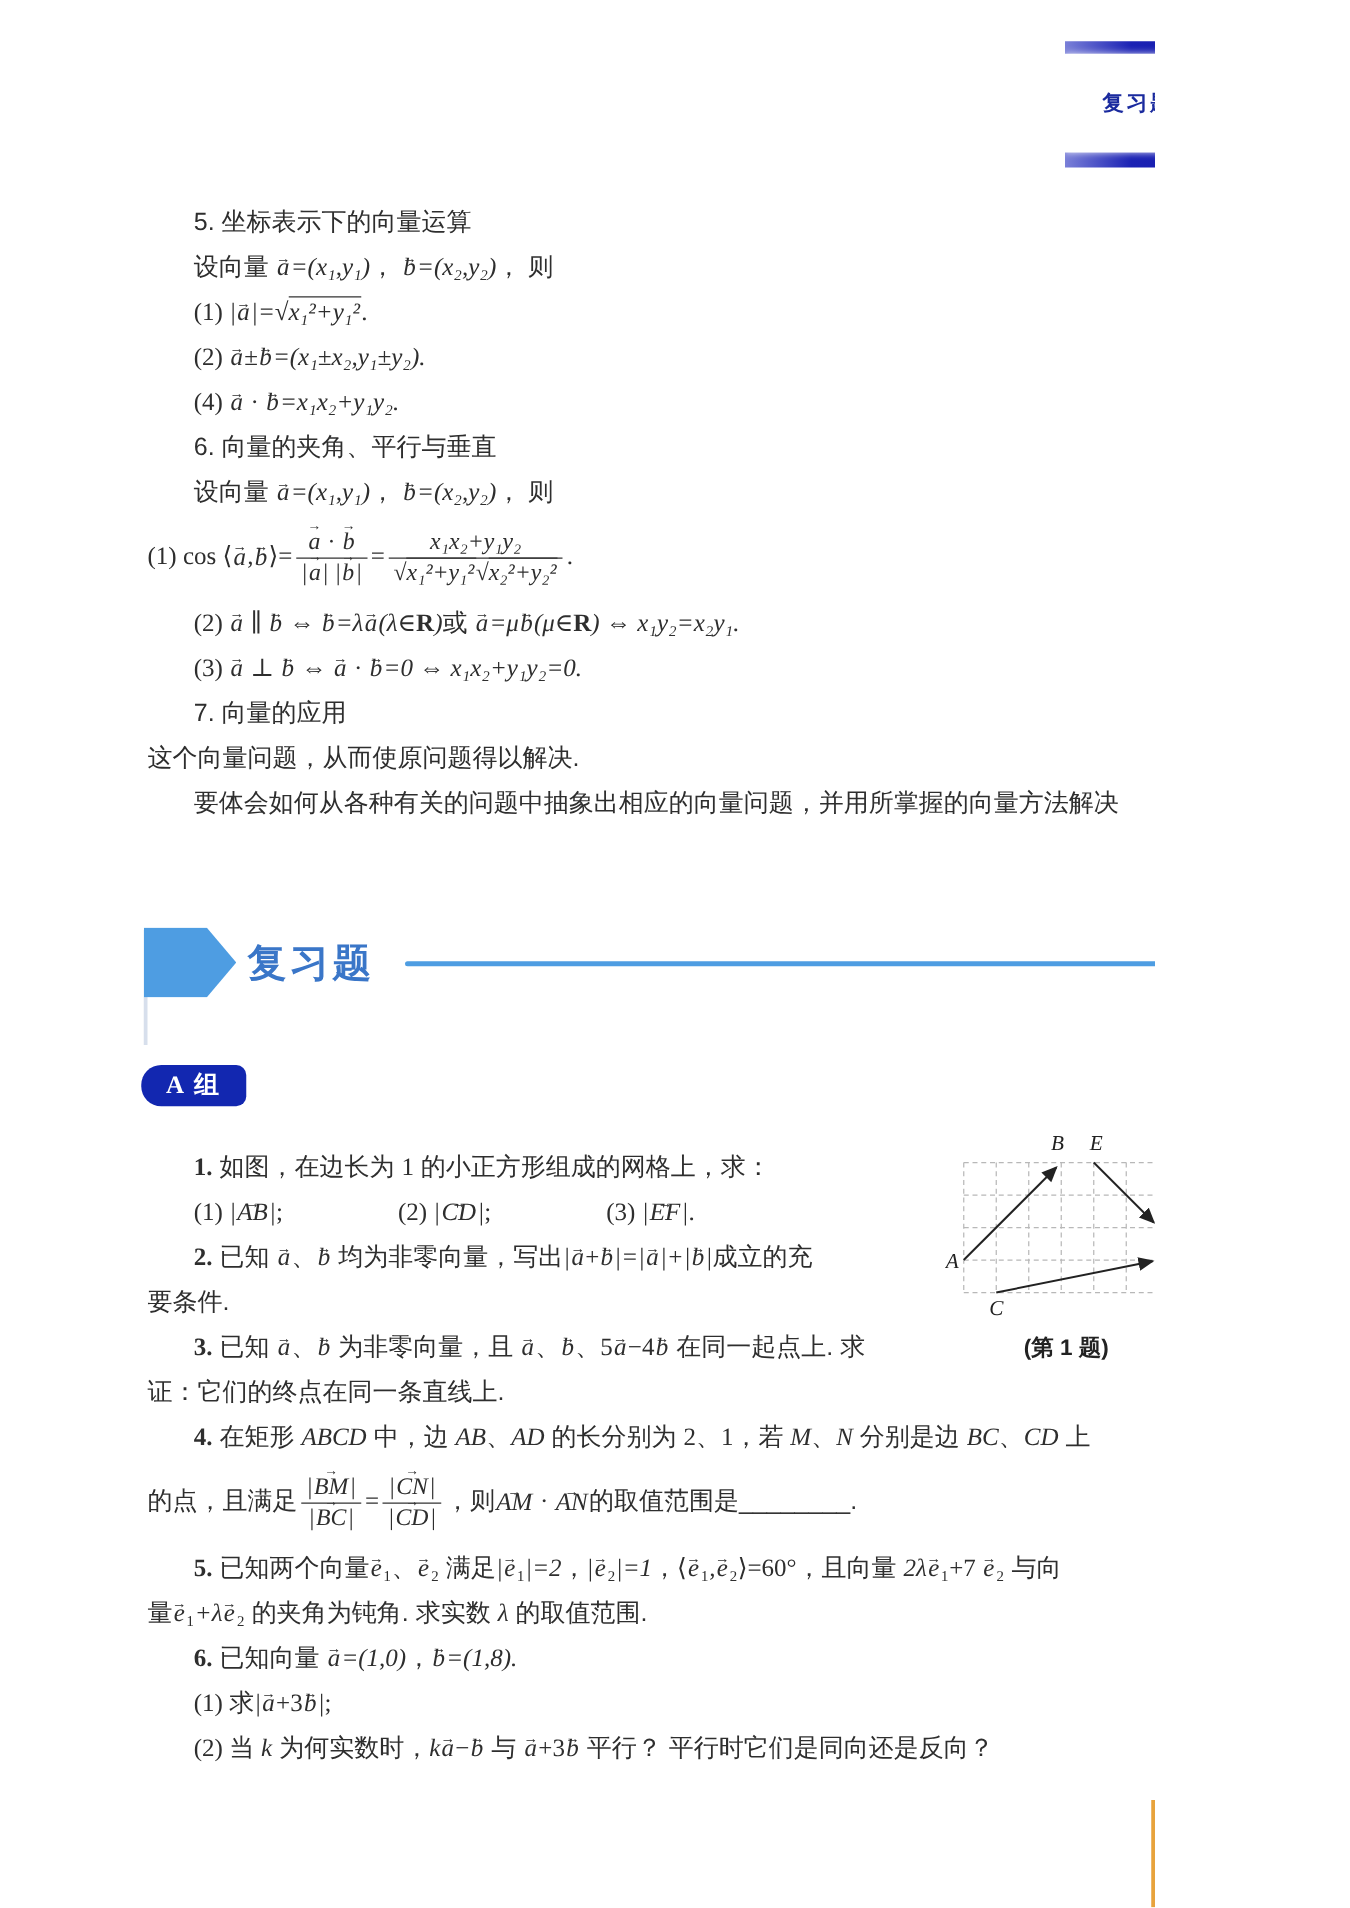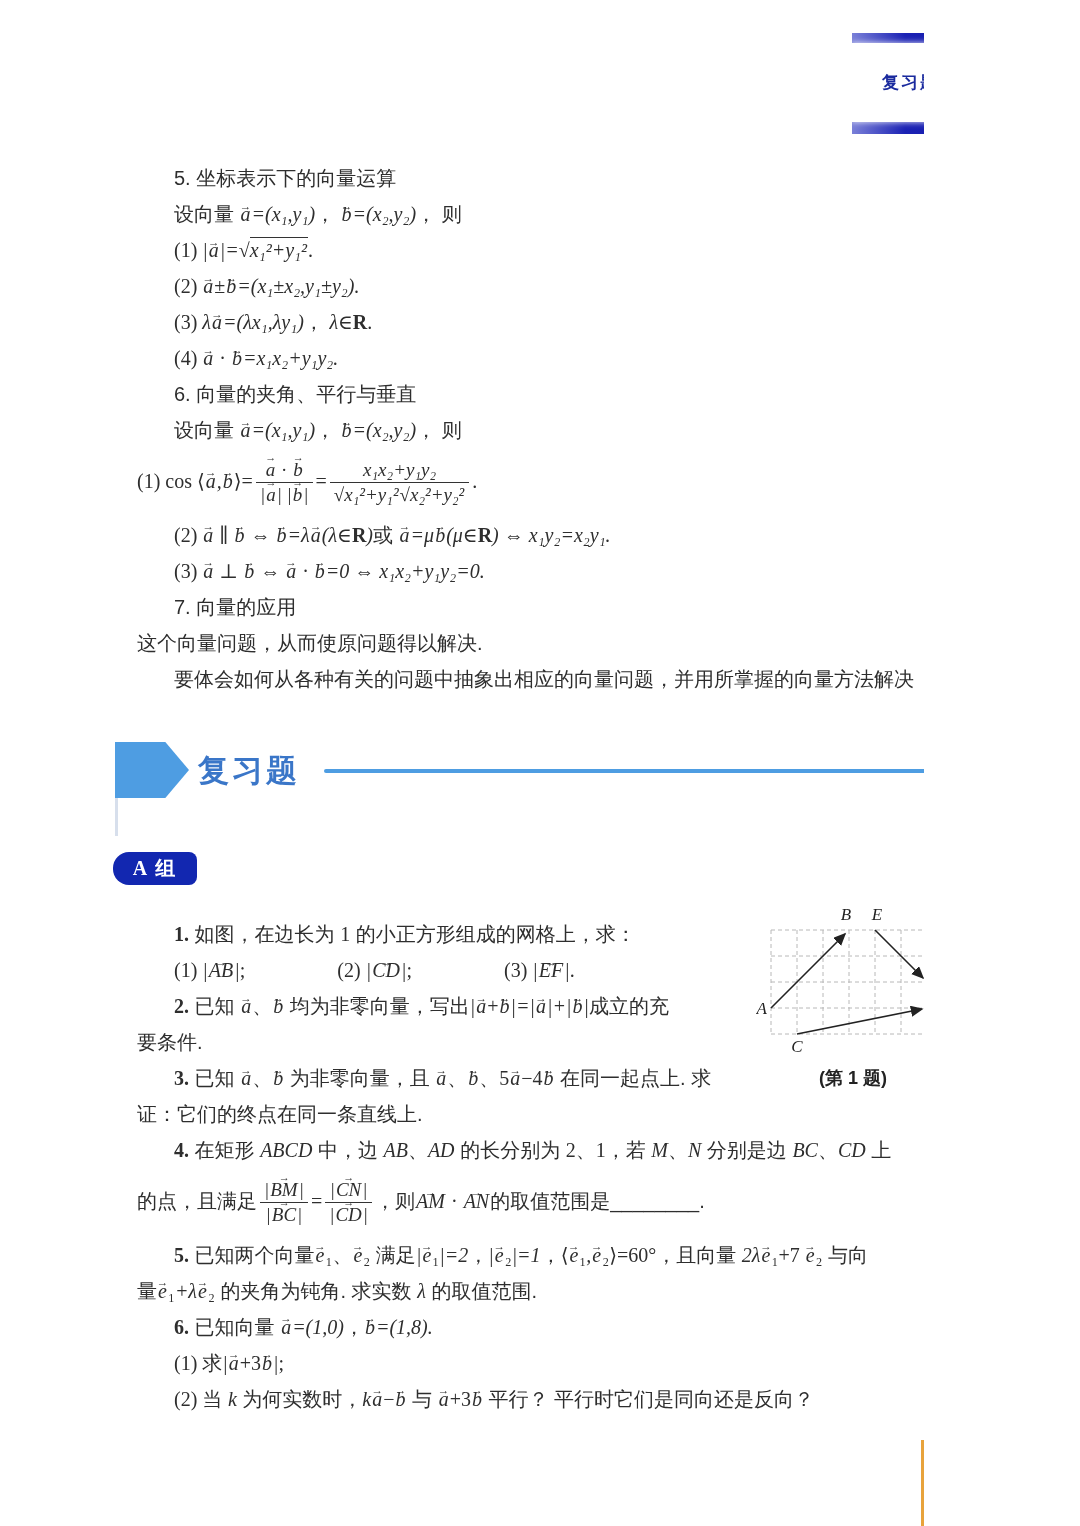--- a/index.html
+++ b/index.html
@@ -11,21 +11,21 @@
               background:linear-gradient(to right,#7a80d8 0%,#1b22b4 30%,#0d12a4 100%);}
   .header-tab .whitebox{position:absolute;left:0px;top:10px;width:117px;height:79px;background:#ffffff;
               display:flex;align-items:center;justify-content:center;
               box-shadow:0 0 6px rgba(255,255,255,.9);}
   .header-tab .tab-label{color:#1a2a9e;font-weight:bold;font-size:17px;letter-spacing:2px;}
 
   
   .textcol{position:absolute;left:118px;width:850px;}
   #summary{top:160px;}
   #problems{top:916px;}
-  .line{font-size:20px;line-height:36px;white-space:nowrap;margin-left:19px;}
+  .line{font-size:20px;line-height:36px;white-space:nowrap;}
   .line.indent{padding-left:37px;}
   .line.tall{padding:10px 0;}
   .m{font-family:"Liberation Serif","DejaVu Serif","DejaVu Sans",serif;font-style:italic;}
   .mu{font-family:"Liberation Serif","DejaVu Serif","DejaVu Sans",serif;font-style:normal;}
   .mb{font-family:"Liberation Serif","DejaVu Serif",serif;font-weight:bold;}
   .bnum{font-family:"Liberation Serif","DejaVu Serif",serif;font-weight:bold;}
   .rad{border-top:1.5px solid #333;padding:1px 1px 0 0;}
   .vec{font-family:"Liberation Serif","DejaVu Serif",serif;font-style:italic;
        position:relative;display:inline-block;padding:0 1px;}
   .vec::after{content:"→";position:absolute;left:50%;top:-0.62em;transform:translateX(-50%);
@@ -67,21 +67,20 @@
     <div class="whitebox">
       <span class="tab-label">复习题</span>
     </div>
   </div>
 
   <div class="textcol" id="summary">
       <div class="line indent">5. 坐标表示下的向量运算</div>
       <div class="line indent">设向量 <span class="vec">a</span><span class="m">=(x₁,y₁)</span>， <span class="vec">b</span><span class="m">=(x₂,y₂)</span>， 则</div>
       <div class="line indent"><span class="mu">(1) </span><span class="m">|</span><span class="vec">a</span><span class="m">|=</span><span class="mu">√</span><span class="m rad">x₁²+y₁²</span><span class="mu">.</span></div>
       <div class="line indent"><span class="mu">(2) </span><span class="vec">a</span><span class="mu">±</span><span class="vec">b</span><span class="m">=(x₁±x₂,y₁±y₂).</span></div>
-      <div class="line indent"><span class="mu">(3) </span><span class="m">λ</span><span class="vec">a</span><span class="m">=(λx₁,λy₁)</span>， <span class="m">λ</span><span class="mu">∈</span><span class="mb">R</span><span class="mu">.</span></div>
       <div class="line indent"><span class="mu">(4) </span><span class="vec">a</span><span class="mu"> · </span><span class="vec">b</span><span class="m">=x₁x₂+y₁y₂.</span></div>
       <div class="line indent">6. 向量的夹角、平行与垂直</div>
       <div class="line indent">设向量 <span class="vec">a</span><span class="m">=(x₁,y₁)</span>， <span class="vec">b</span><span class="m">=(x₂,y₂)</span>， 则</div>
       <div class="line indent tall"><span class="mu">(1) cos ⟨</span><span class="vec">a</span><span class="m">,</span><span class="vec">b</span><span class="mu">⟩=</span><span class="frac"><span class="fnum"><span class="vec">a</span><span class="mu"> · </span><span class="vec">b</span></span><span class="fden"><span class="m">|</span><span class="vec">a</span><span class="m">| |</span><span class="vec">b</span><span class="m">|</span></span></span><span class="mu">=</span><span class="frac"><span class="fnum"><span class="m">x₁x₂+y₁y₂</span></span><span class="fden"><span class="mu">√</span><span class="m rad">x₁²+y₁²</span><span class="mu">√</span><span class="m rad">x₂²+y₂²</span></span></span><span class="mu">.</span></div>
       <div class="line indent"><span class="mu">(2) </span><span class="vec">a</span><span class="m"> ∥ </span><span class="vec">b</span><span class="mu"> ⇔ </span><span class="vec">b</span><span class="m">=λ</span><span class="vec">a</span><span class="m">(λ</span><span class="mu">∈</span><span class="mb">R</span><span class="m">)</span>或 <span class="vec">a</span><span class="m">=μ</span><span class="vec">b</span><span class="m">(μ</span><span class="mu">∈</span><span class="mb">R</span><span class="m">)</span><span class="mu"> ⇔ </span><span class="m">x₁y₂=x₂y₁.</span></div>
       <div class="line indent"><span class="mu">(3) </span><span class="vec">a</span><span class="mu"> ⊥ </span><span class="vec">b</span><span class="mu"> ⇔ </span><span class="vec">a</span><span class="mu"> · </span><span class="vec">b</span><span class="m">=0 </span><span class="mu">⇔ </span><span class="m">x₁x₂+y₁y₂=0.</span></div>
       <div class="line indent">7. 向量的应用</div>
       <div class="line">这个向量问题，从而使原问题得以解决.</div>
       <div class="line indent">要体会如何从各种有关的问题中抽象出相应的向量问题，并用所掌握的向量方法解决</div>
     </div>

